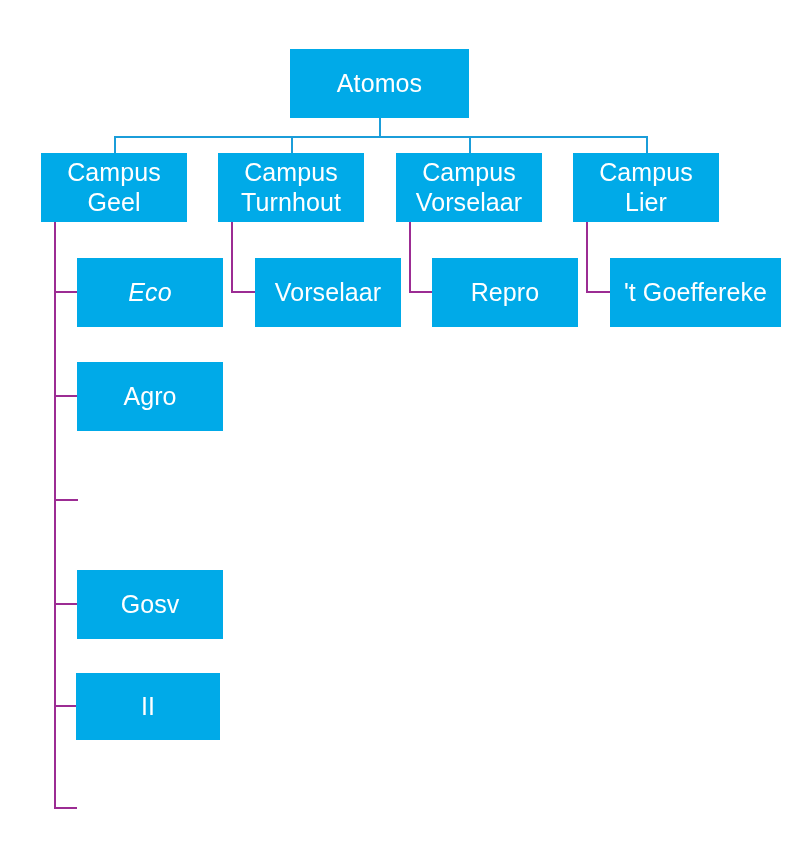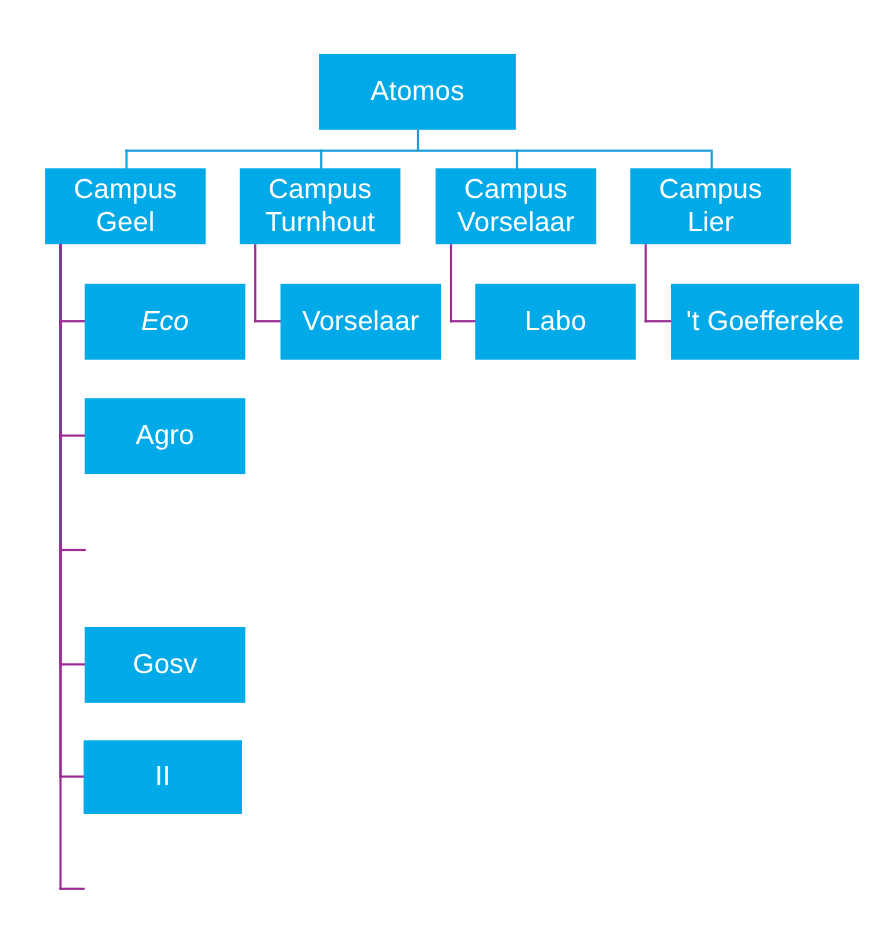--- a/index.html
+++ b/index.html
@@ -88,16 +88,16 @@
 Vorselaar</div>
   <div class="node campus" style="left:573px; top:153px; width:146px; height:69px; background:#00AAE8;">Campus
 Lier</div>
 
   <div class="node leaf" style="left:77px; top:258px; width:146px; height:69px; background:#00AAE8;font-style:italic;">Eco</div>
   <div class="node leaf" style="left:77px; top:362px; width:146px; height:69px; background:#00AAE8;">Agro</div>
   <div class="node leaf" style="left:76px; top:673px; width:144px; height:67px; background:#00AAE8;">II</div>
   <div class="node leaf" style="left:77px; top:570px; width:146px; height:69px; background:#00AAE8;">Gosv</div>
 
   <div class="node leaf" style="left:255px; top:258px; width:146px; height:69px; background:#00AAE8;">Vorselaar</div>
-  <div class="node leaf" style="left:432px; top:258px; width:146px; height:69px; background:#00AAE8;">Labo</div>
+  <div class="node leaf" style="left:432px; top:258px; width:146px; height:69px; background:#00AAE8;">Repro</div>
   <div class="node leaf" style="left:610px; top:258px; width:171px; height:69px; background:#00AAE8;">'t Goeffereke</div>
 
 </div>
 
 </body></html>

